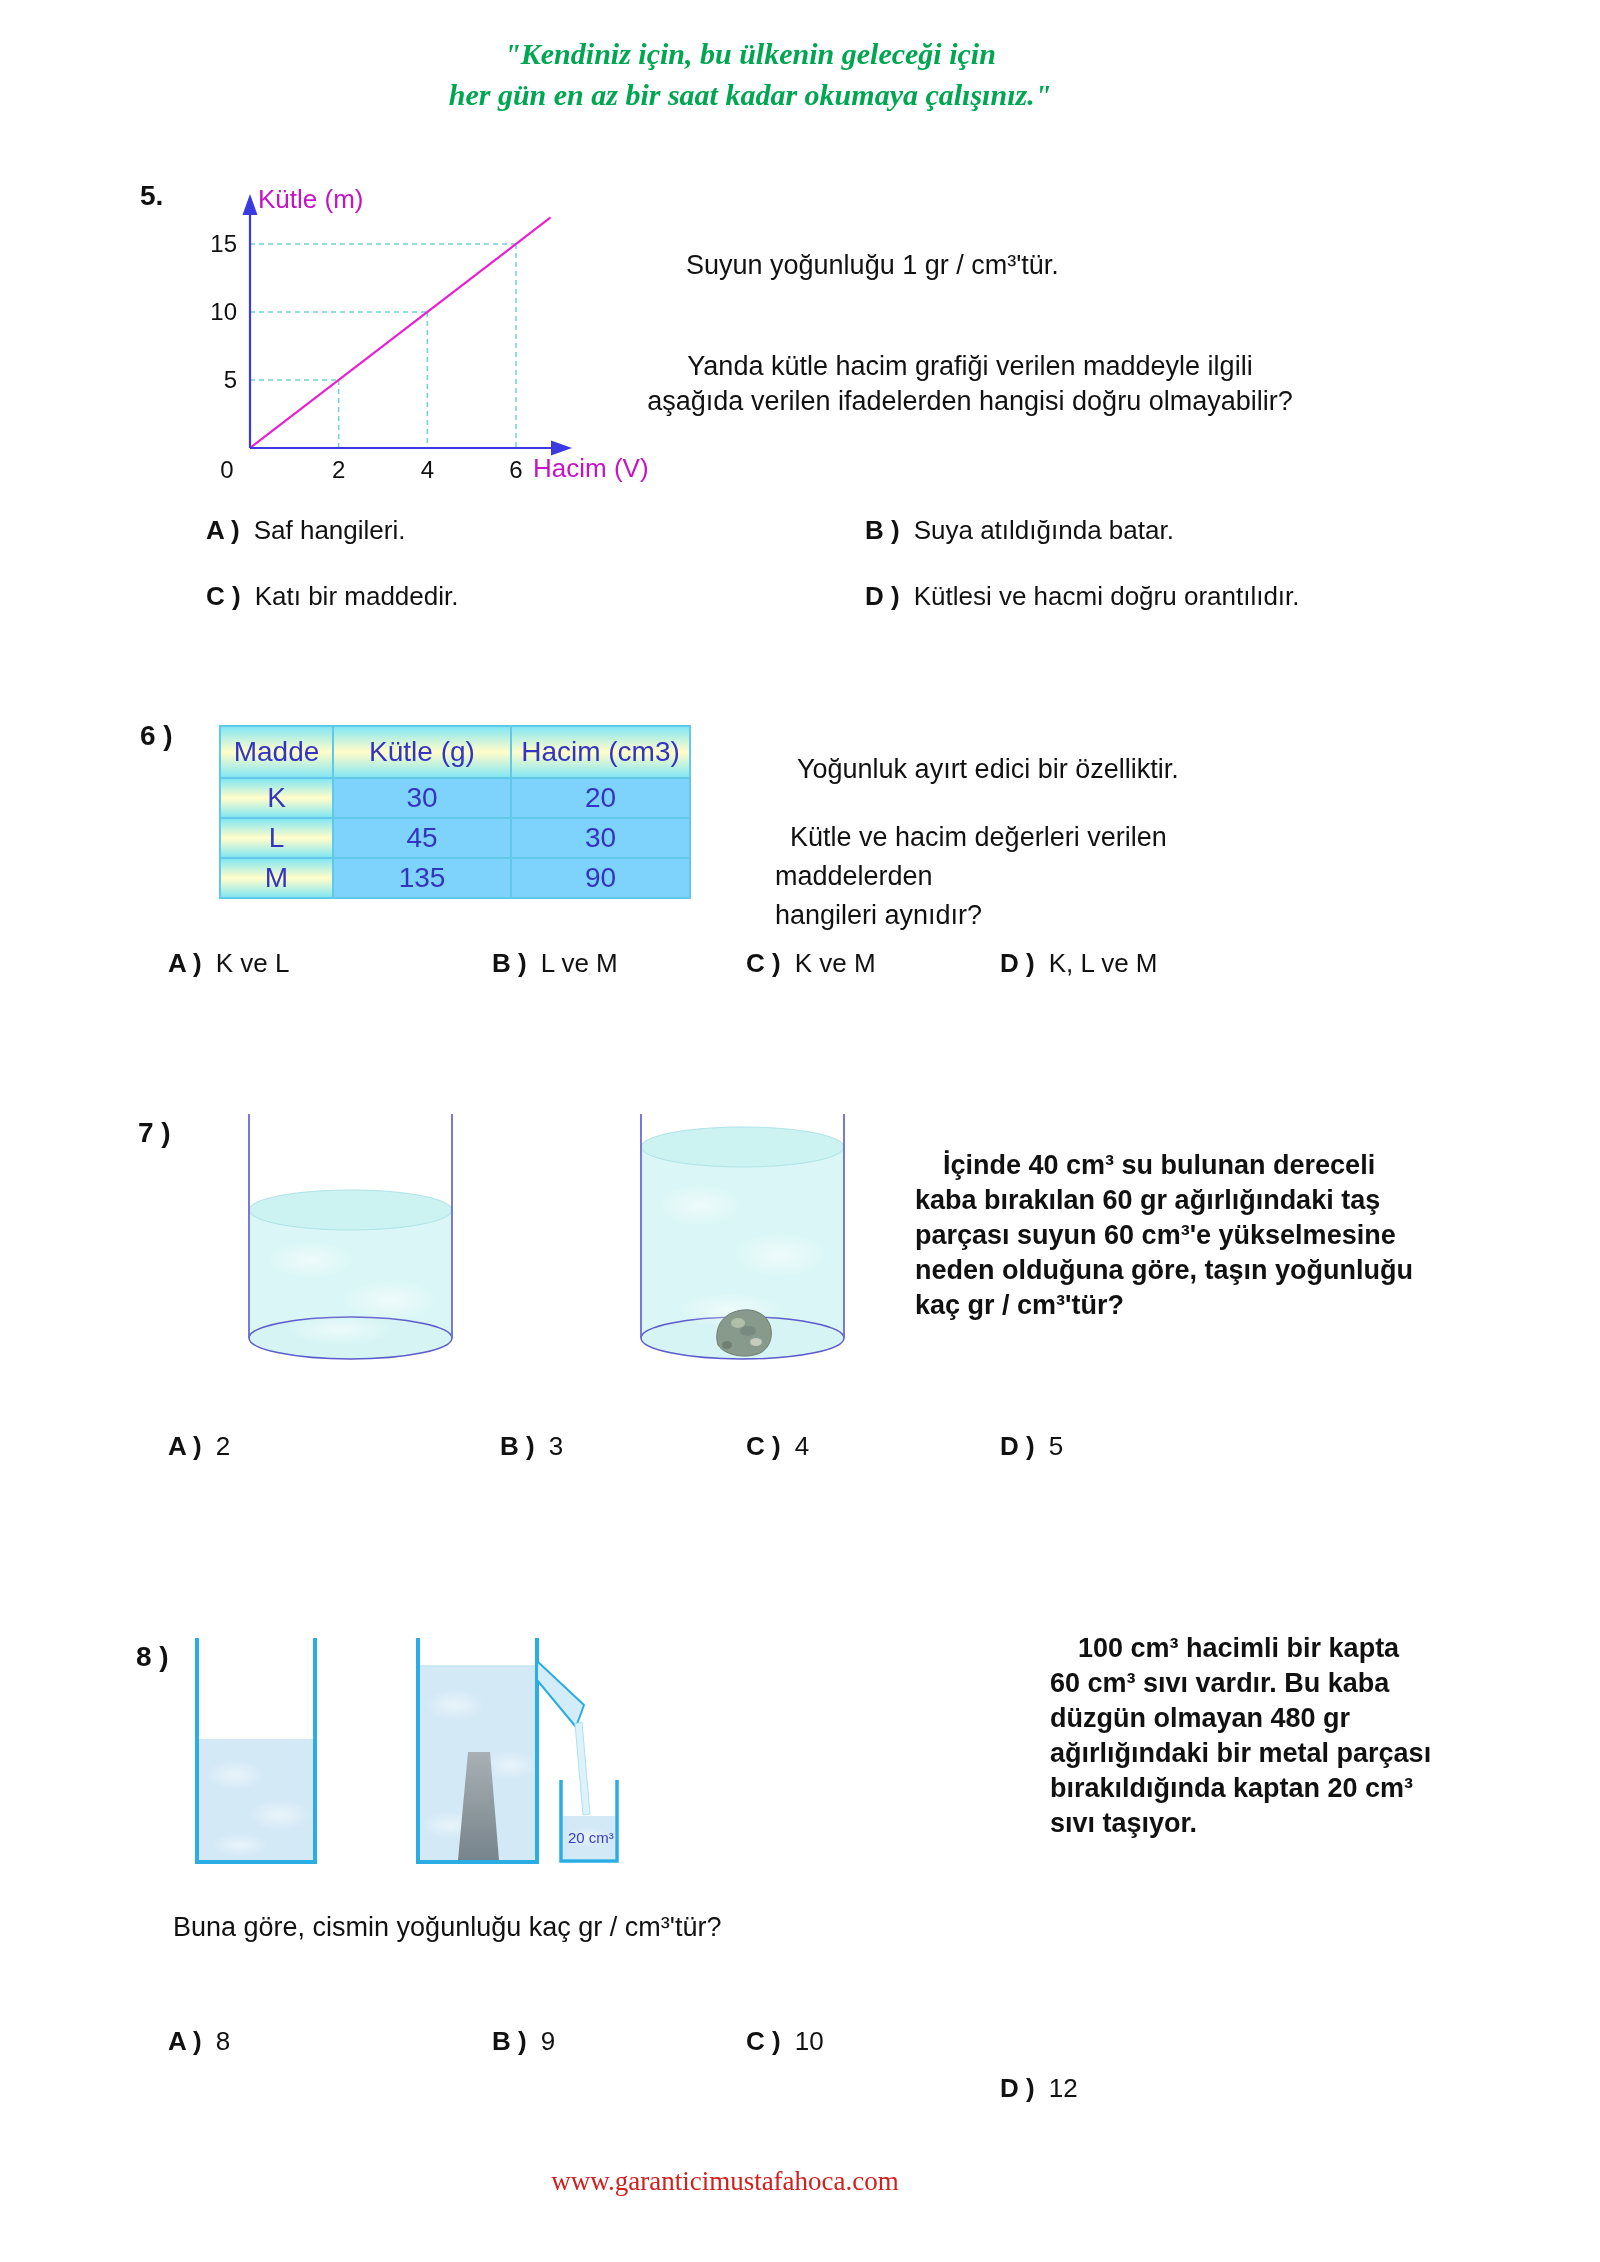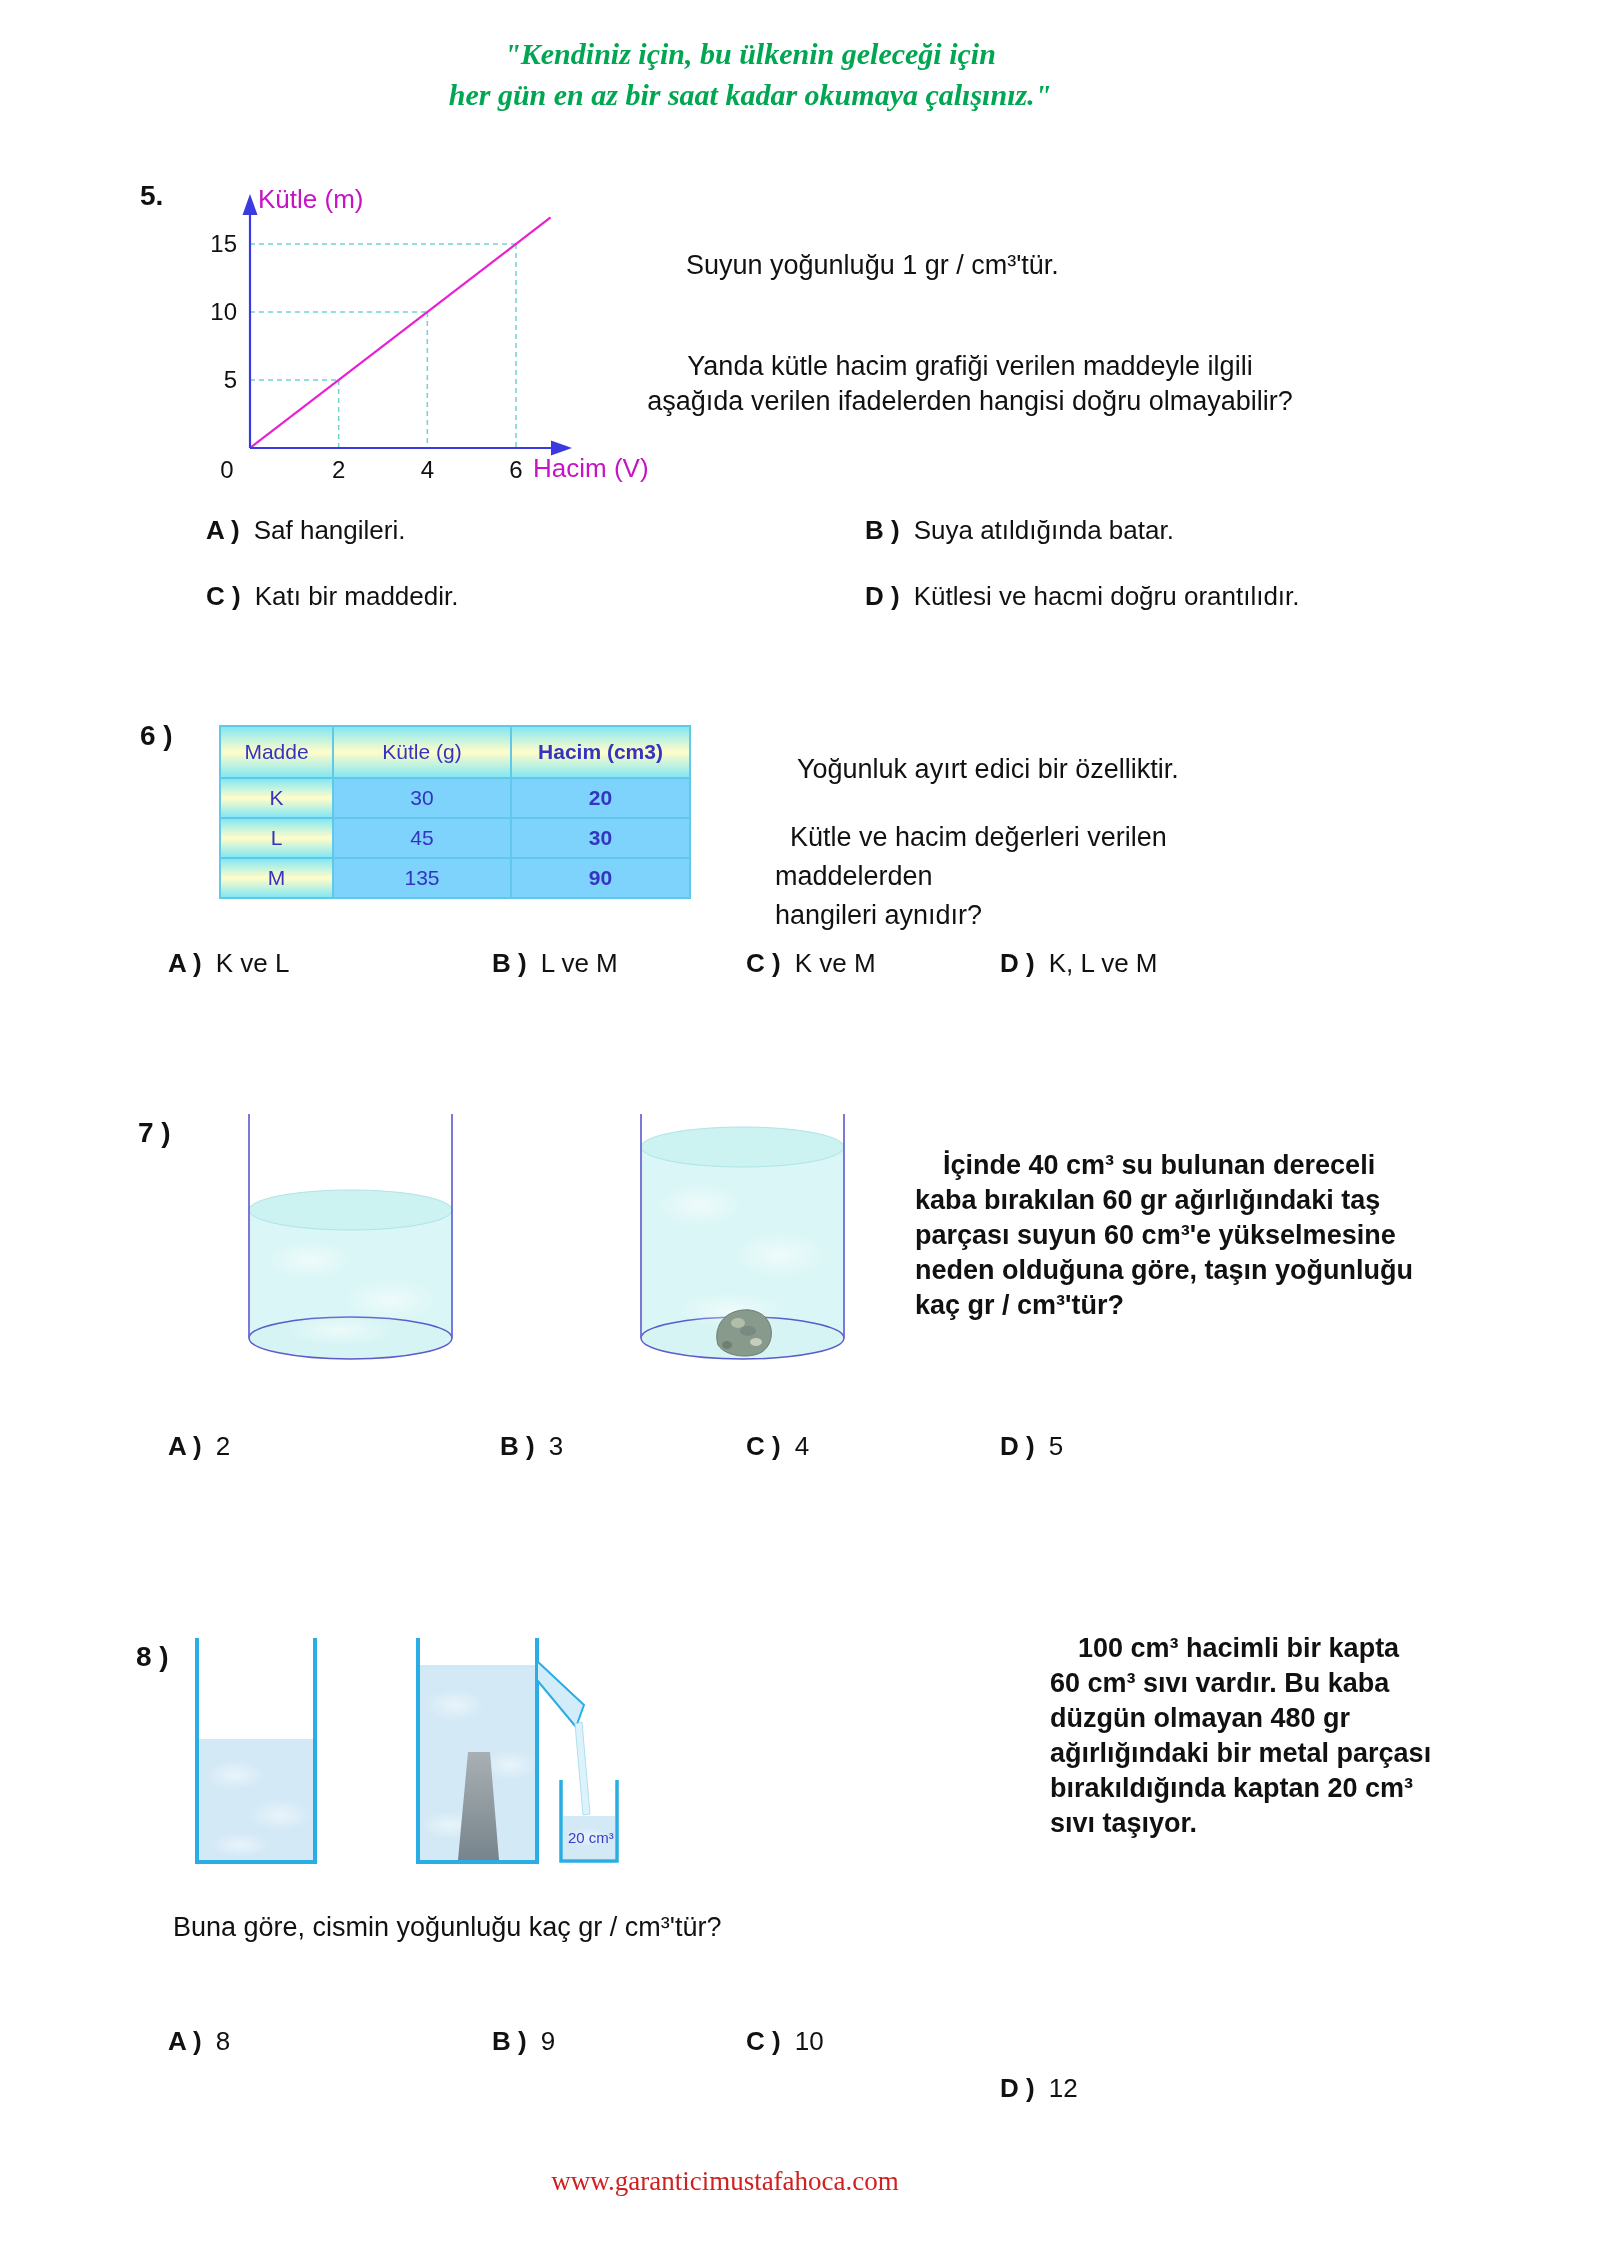--- a/index.html
+++ b/index.html
@@ -20,24 +20,24 @@
   .qtext { font-size:27px; line-height:35px; }
   .nowrap { white-space:nowrap; }
   .centered { text-align:center; }
   .indent { text-indent:28px;font-weight:bold; }
   .indent-sm { text-indent:15px; }
   .opt { font-size:26px; white-space:nowrap; }
   .opt-label { font-weight:bold; margin-right:14px; }
   table.qtable { border-collapse:collapse; }
   table.qtable td {
     border:2px solid #62c8e8; text-align:center; vertical-align:middle;
-    color:#3534c0; font-size:21px; padding:0;
+    color:#3534c0; font-size:28px; padding:0;
   }
   td.grad { background:linear-gradient(180deg, #84e7f3 0%, #fdfccb 48%, #fdfccb 52%, #84e7f3 100%); }
-  td.w1 { width:111px; } td.w2 { width:176px; } td.w3 { width:177px;font-weight:bold; }
+  td.w1 { width:111px; } td.w2 { width:176px; } td.w3 { width:177px; }
   tr.hrow td { height:50px; }
   tr.drow td { height:38px; background-clip:padding-box; }
   tr.drow td.plain { background:#7dd3fc; }
 </style>
 </head>
 <body>
 
 <div class="canvas">
 
   <div class="abs quote" style="left:250px; top:33px; width:1000px;">

